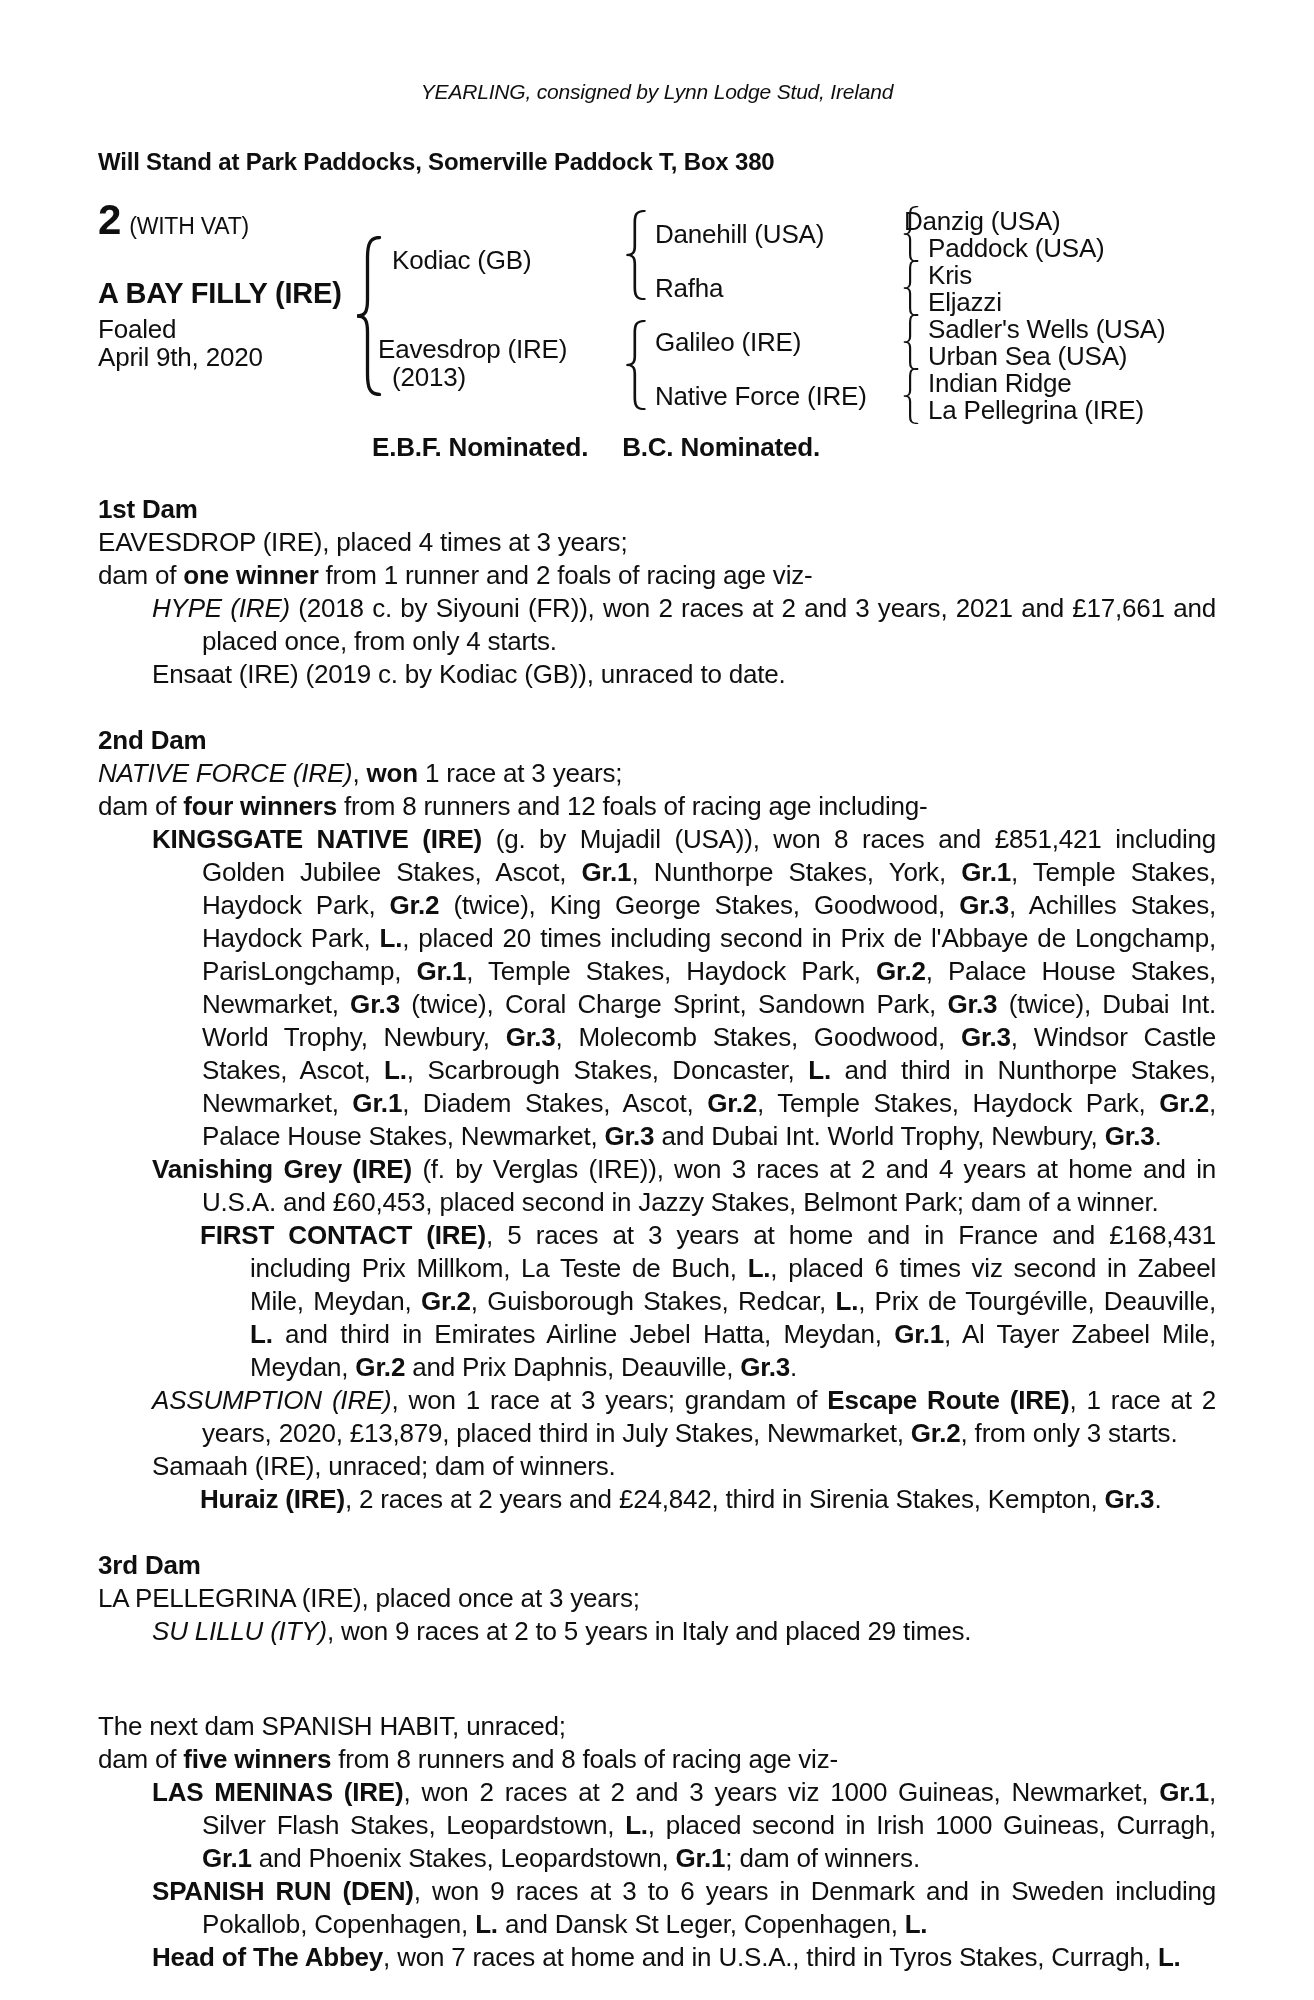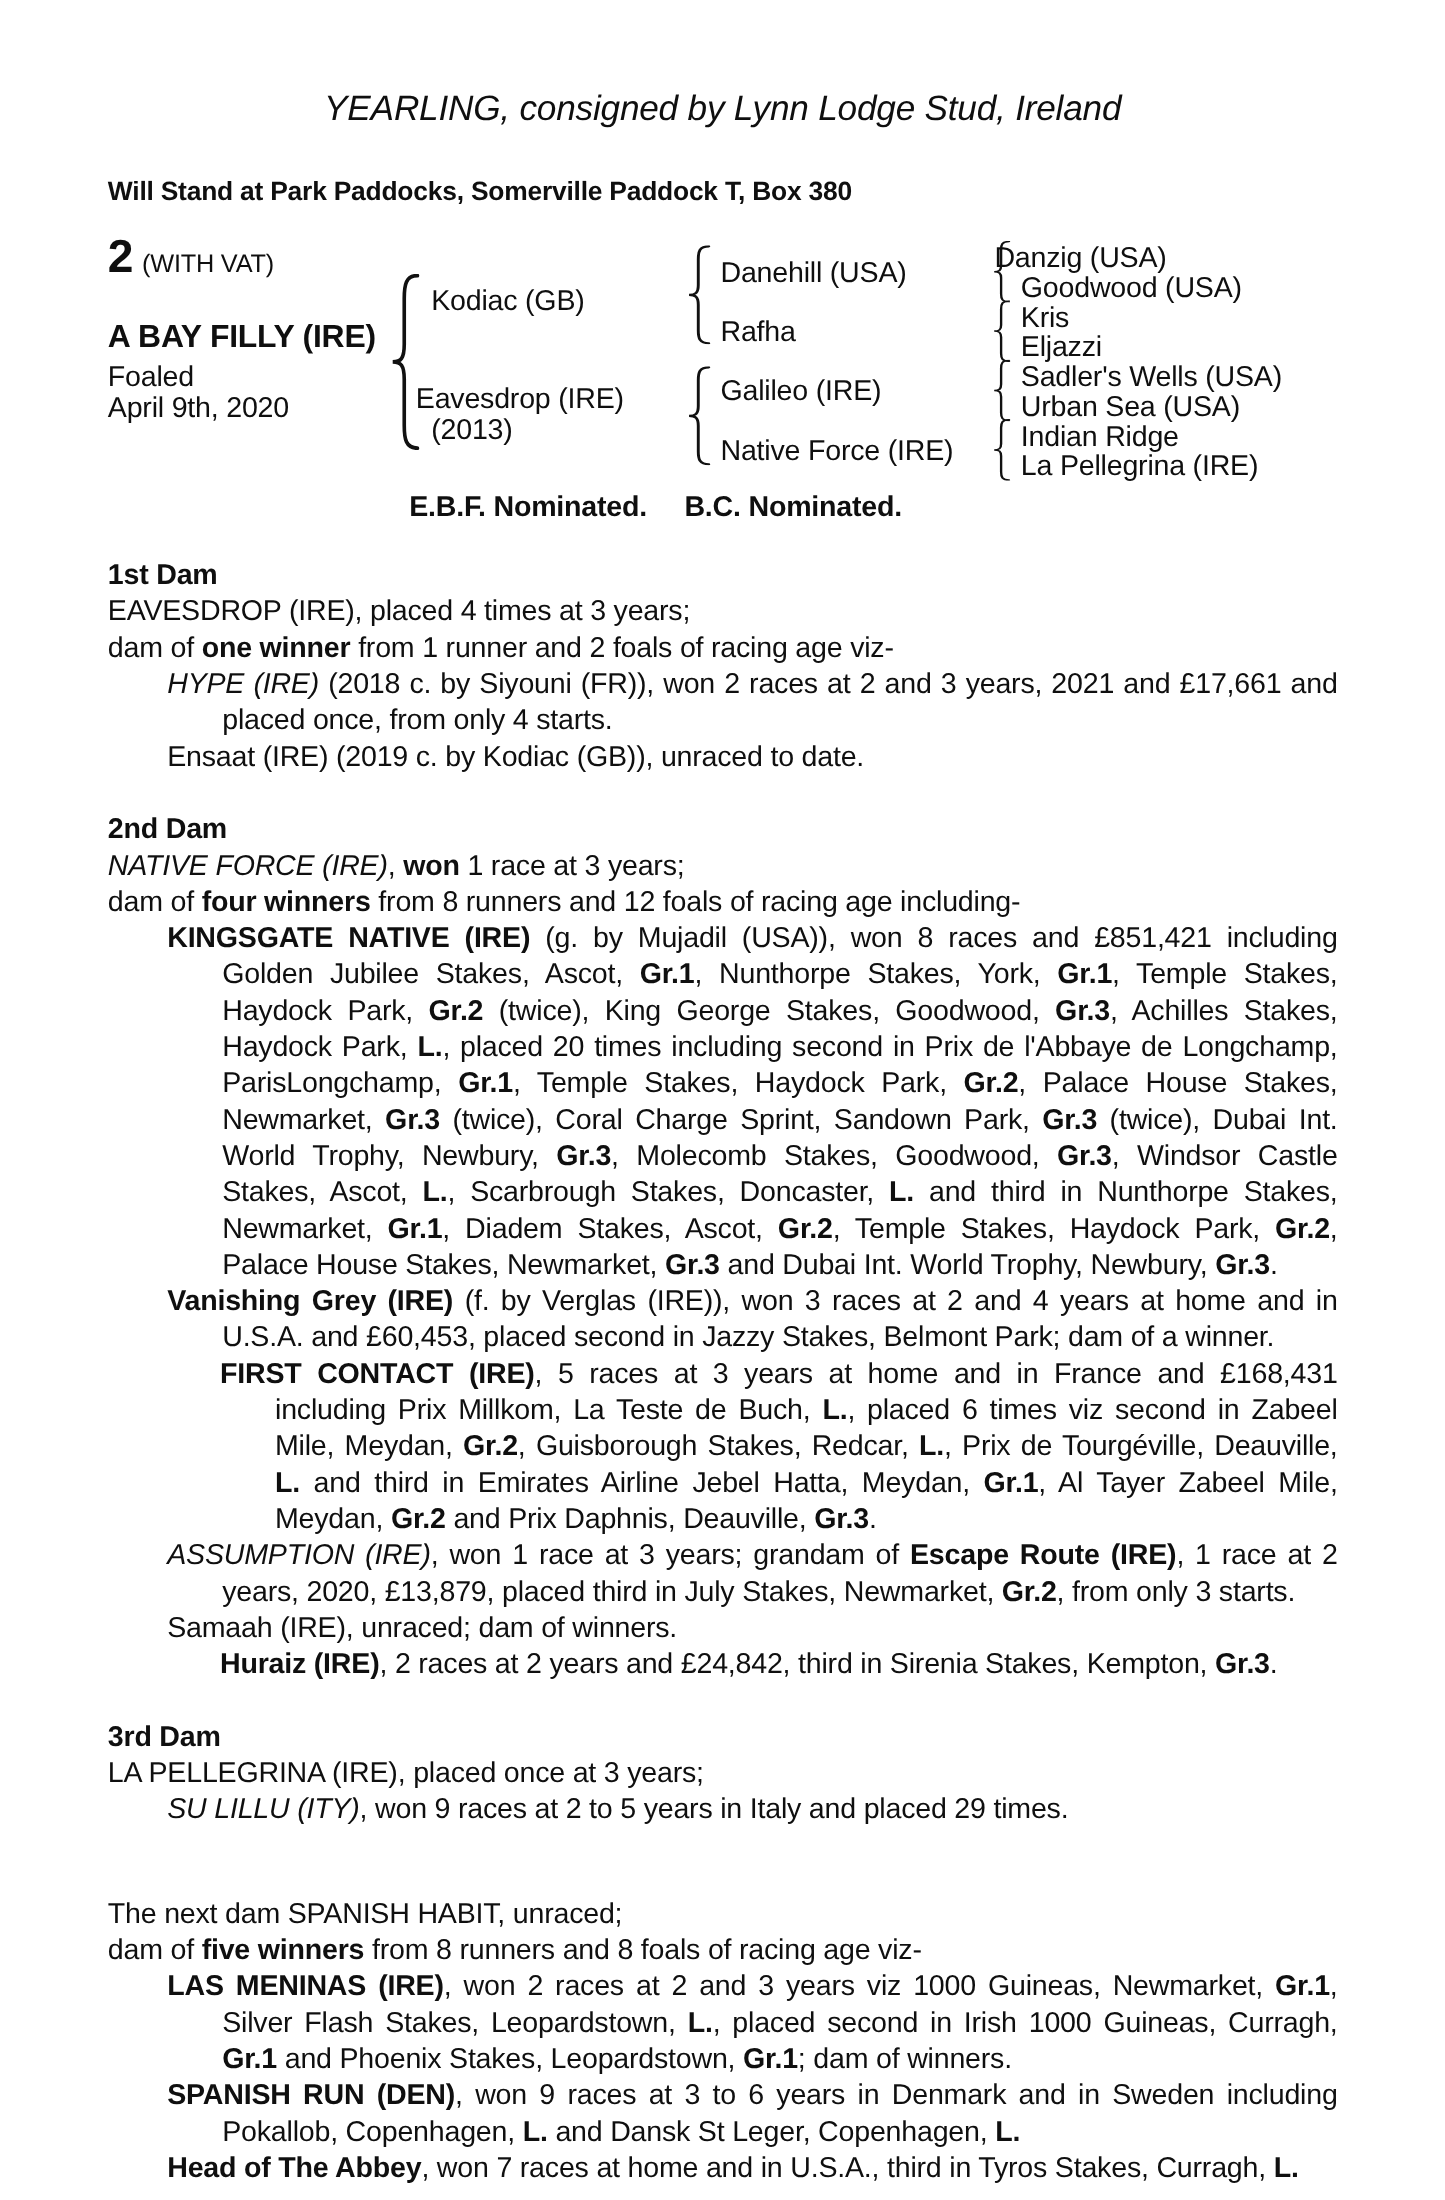--- a/index.html
+++ b/index.html
@@ -3,21 +3,21 @@
 <meta charset="utf-8">
 <style>
   html,body { margin:0; padding:0; background:#e8e8e8; }
   .page {
     width:1314px; height:2000px; margin:0 auto; background:#ffffff;
     font-family:"Liberation Sans","DejaVu Sans",sans-serif;
     color:#0f0f0f; position:relative; overflow:hidden;
     letter-spacing:-0.2px;
   }
   .content { padding:0 98px; }
-  .title { font-style:italic; font-size:32px; text-align:center; margin-top:80px; white-space:nowrap; }
+  .title { font-style:italic; font-size:21px; text-align:center; margin-top:80px; white-space:nowrap; }
   .stand-line { font-weight:bold; font-size:24px; margin-top:44px; white-space:nowrap; }
 
   
   .pedigree { position:relative; height:224px; margin-top:24px; font-size:26px; }
   .ped-abs { position:absolute; white-space:nowrap; line-height:26px; }
   .lot-number { font-size:42px; font-weight:bold; line-height:36px; }
   .vat-note { font-size:23px; margin-left:8px; }
   .horse-name { font-weight:bold; font-size:29px; }
   .brace { position:absolute; }
   .brace svg { display:block; width:100%; height:100%; }
@@ -97,21 +97,21 @@
             <path d="M 17 1 C 10 1 9 6 9 14 L 9 40 C 9 48 7 50 2 50 C 7 50 9 52 9 60 L 9 86 C 9 94 10 99 17 99" fill="none" stroke="#111" stroke-width="2.4" stroke-linecap="round"></path>
           </svg>
       </div>
       <div class="brace" style="left:804px; top:168px; width:18px; height:56px;">
         <svg viewBox="0 0 20 100" preserveAspectRatio="none">
             <path d="M 17 1 C 10 1 9 6 9 14 L 9 40 C 9 48 7 50 2 50 C 7 50 9 52 9 60 L 9 86 C 9 94 10 99 17 99" fill="none" stroke="#111" stroke-width="2.4" stroke-linecap="round"></path>
           </svg>
       </div>
 
       <div class="ped-abs" style="left:806px; top:8px;">Danzig (USA)</div>
-      <div class="ped-abs" style="left:830px; top:35px;">Goodwood (USA)</div>
+      <div class="ped-abs" style="left:830px; top:35px;">Paddock (USA)</div>
       <div class="ped-abs" style="left:830px; top:62px;">Kris</div>
       <div class="ped-abs" style="left:830px; top:89px;">Eljazzi</div>
       <div class="ped-abs" style="left:830px; top:116px;">Sadler's Wells (USA)</div>
       <div class="ped-abs" style="left:830px; top:143px;">Urban Sea (USA)</div>
       <div class="ped-abs" style="left:830px; top:170px;">Indian Ridge</div>
       <div class="ped-abs" style="left:830px; top:197px;">La Pellegrina (IRE)</div>
     </div>
 
     <div class="nominations">
       <span>E.B.F. Nominated.</span>

